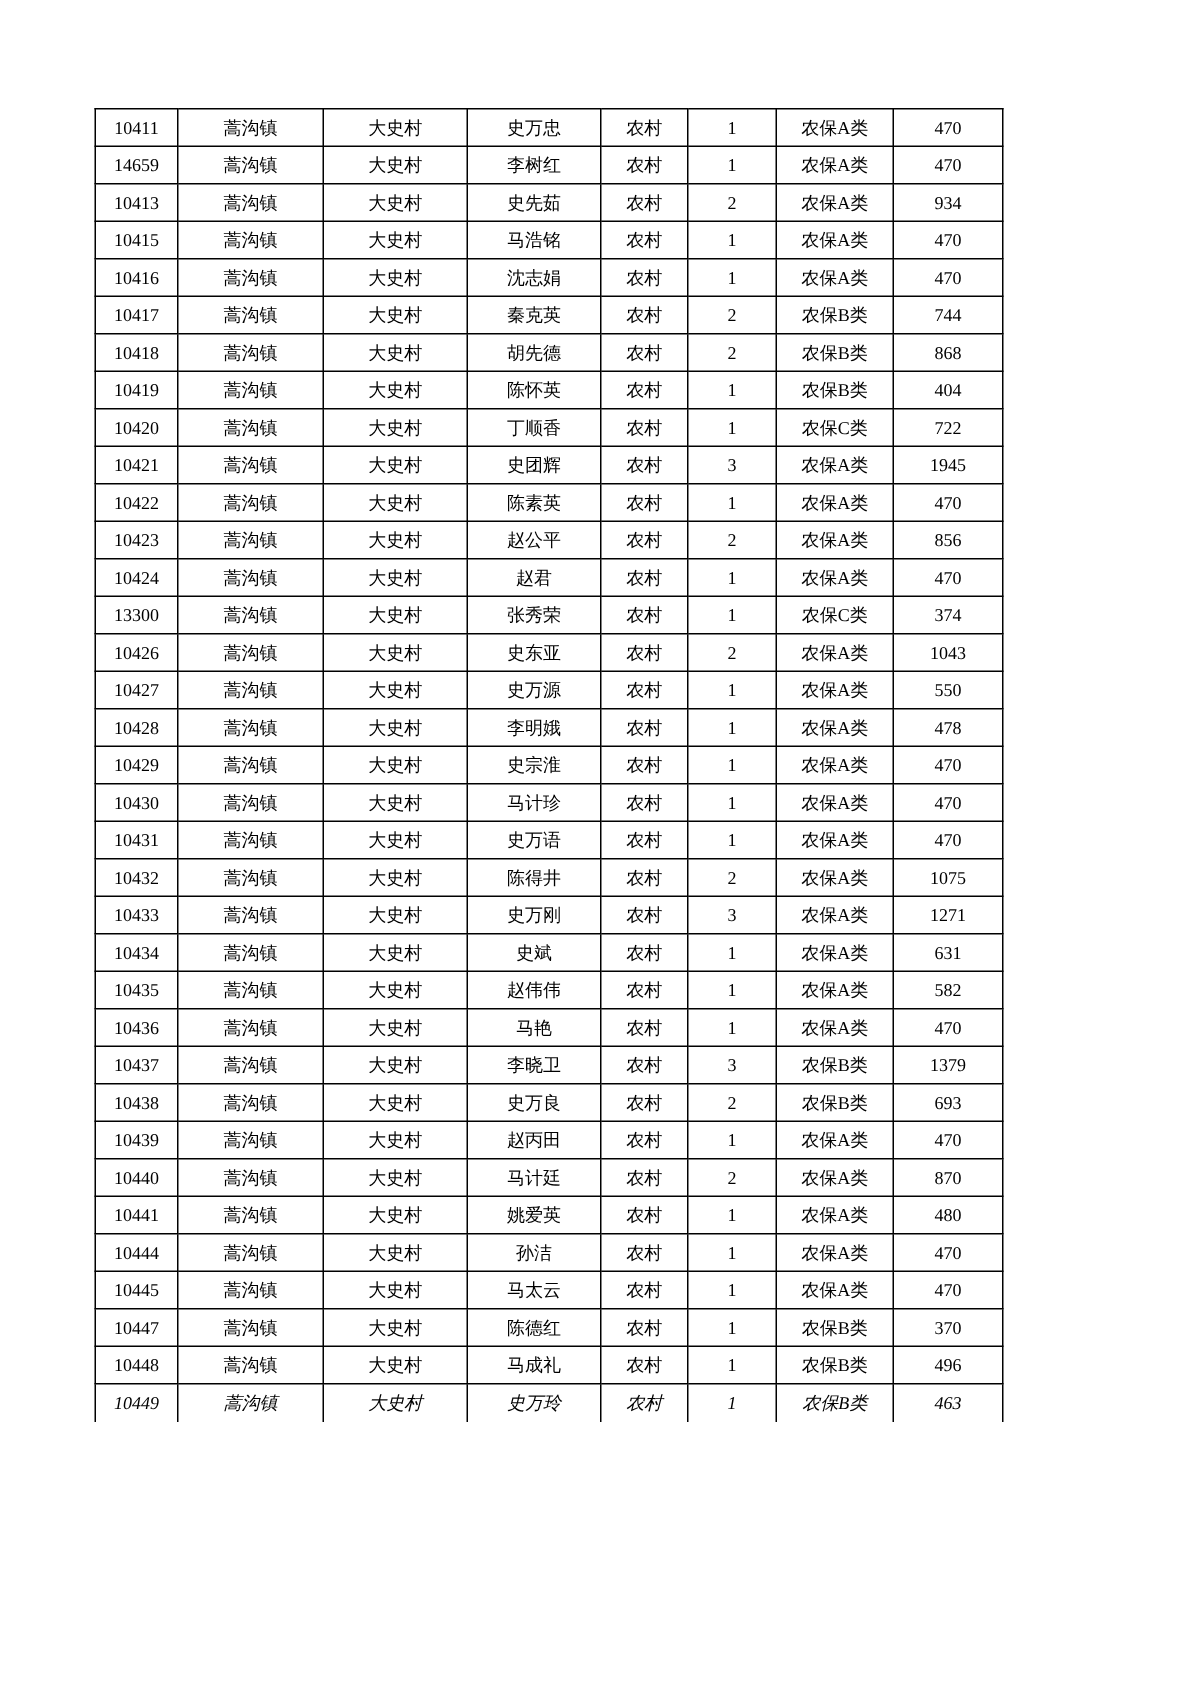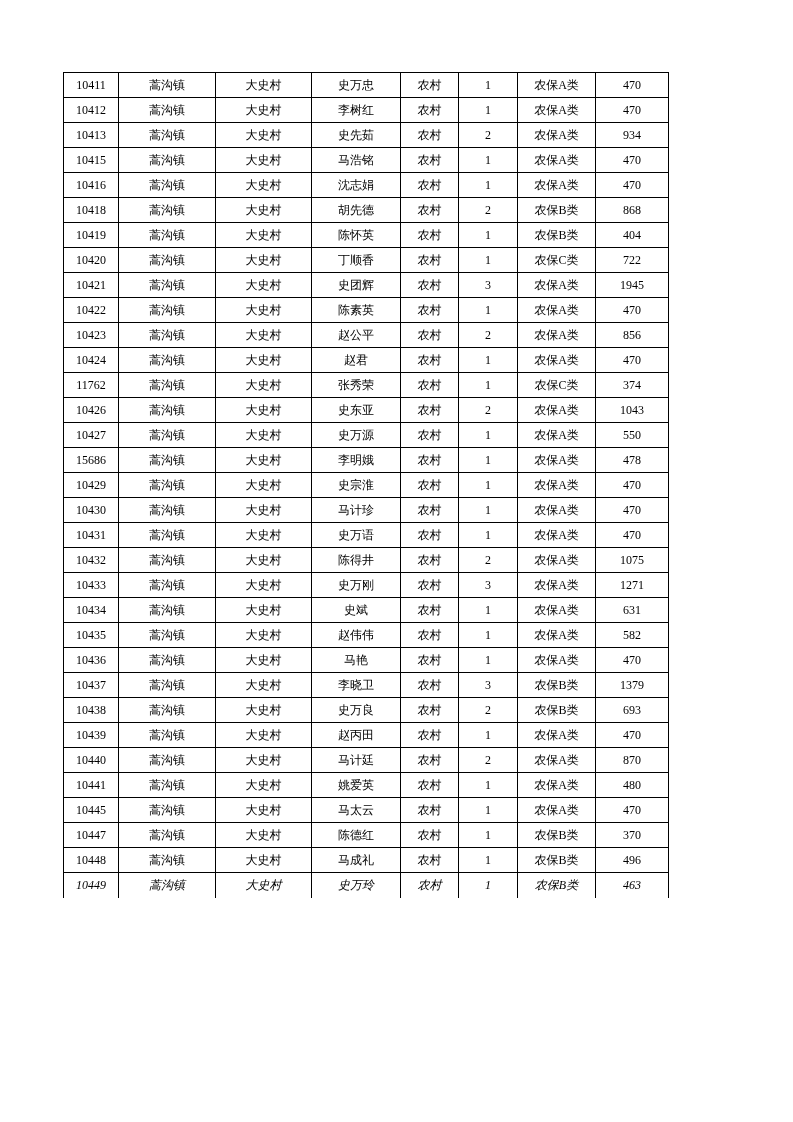--- a/index.html
+++ b/index.html
@@ -70,21 +70,21 @@
           <td>10411</td>
           <td>蒿沟镇</td>
           <td>大史村</td>
           <td>史万忠</td>
           <td>农村</td>
           <td>1</td>
           <td>农保A类</td>
           <td>470</td>
         </tr>
         <tr>
-          <td>10412</td>
+          <td>14659</td>
           <td>蒿沟镇</td>
           <td>大史村</td>
           <td>李树红</td>
           <td>农村</td>
           <td>1</td>
           <td>农保A类</td>
           <td>470</td>
         </tr>
         <tr>
           <td>10413</td>
@@ -108,20 +108,30 @@
         </tr>
         <tr>
           <td>10416</td>
           <td>蒿沟镇</td>
           <td>大史村</td>
           <td>沈志娟</td>
           <td>农村</td>
           <td>1</td>
           <td>农保A类</td>
           <td>470</td>
+        </tr>
+        <tr>
+          <td>10417</td>
+          <td>蒿沟镇</td>
+          <td>大史村</td>
+          <td>秦克英</td>
+          <td>农村</td>
+          <td>2</td>
+          <td>农保B类</td>
+          <td>744</td>
         </tr>
         <tr>
           <td>10418</td>
           <td>蒿沟镇</td>
           <td>大史村</td>
           <td>胡先德</td>
           <td>农村</td>
           <td>2</td>
           <td>农保B类</td>
           <td>868</td>
@@ -180,21 +190,21 @@
           <td>10424</td>
           <td>蒿沟镇</td>
           <td>大史村</td>
           <td>赵君</td>
           <td>农村</td>
           <td>1</td>
           <td>农保A类</td>
           <td>470</td>
         </tr>
         <tr>
-          <td>11762</td>
+          <td>13300</td>
           <td>蒿沟镇</td>
           <td>大史村</td>
           <td>张秀荣</td>
           <td>农村</td>
           <td>1</td>
           <td>农保C类</td>
           <td>374</td>
         </tr>
         <tr>
           <td>10426</td>
@@ -210,21 +220,21 @@
           <td>10427</td>
           <td>蒿沟镇</td>
           <td>大史村</td>
           <td>史万源</td>
           <td>农村</td>
           <td>1</td>
           <td>农保A类</td>
           <td>550</td>
         </tr>
         <tr>
-          <td>15686</td>
+          <td>10428</td>
           <td>蒿沟镇</td>
           <td>大史村</td>
           <td>李明娥</td>
           <td>农村</td>
           <td>1</td>
           <td>农保A类</td>
           <td>478</td>
         </tr>
         <tr>
           <td>10429</td>
@@ -348,20 +358,30 @@
         </tr>
         <tr>
           <td>10441</td>
           <td>蒿沟镇</td>
           <td>大史村</td>
           <td>姚爱英</td>
           <td>农村</td>
           <td>1</td>
           <td>农保A类</td>
           <td>480</td>
+        </tr>
+        <tr>
+          <td>10444</td>
+          <td>蒿沟镇</td>
+          <td>大史村</td>
+          <td>孙洁</td>
+          <td>农村</td>
+          <td>1</td>
+          <td>农保A类</td>
+          <td>470</td>
         </tr>
         <tr>
           <td>10445</td>
           <td>蒿沟镇</td>
           <td>大史村</td>
           <td>马太云</td>
           <td>农村</td>
           <td>1</td>
           <td>农保A类</td>
           <td>470</td>

